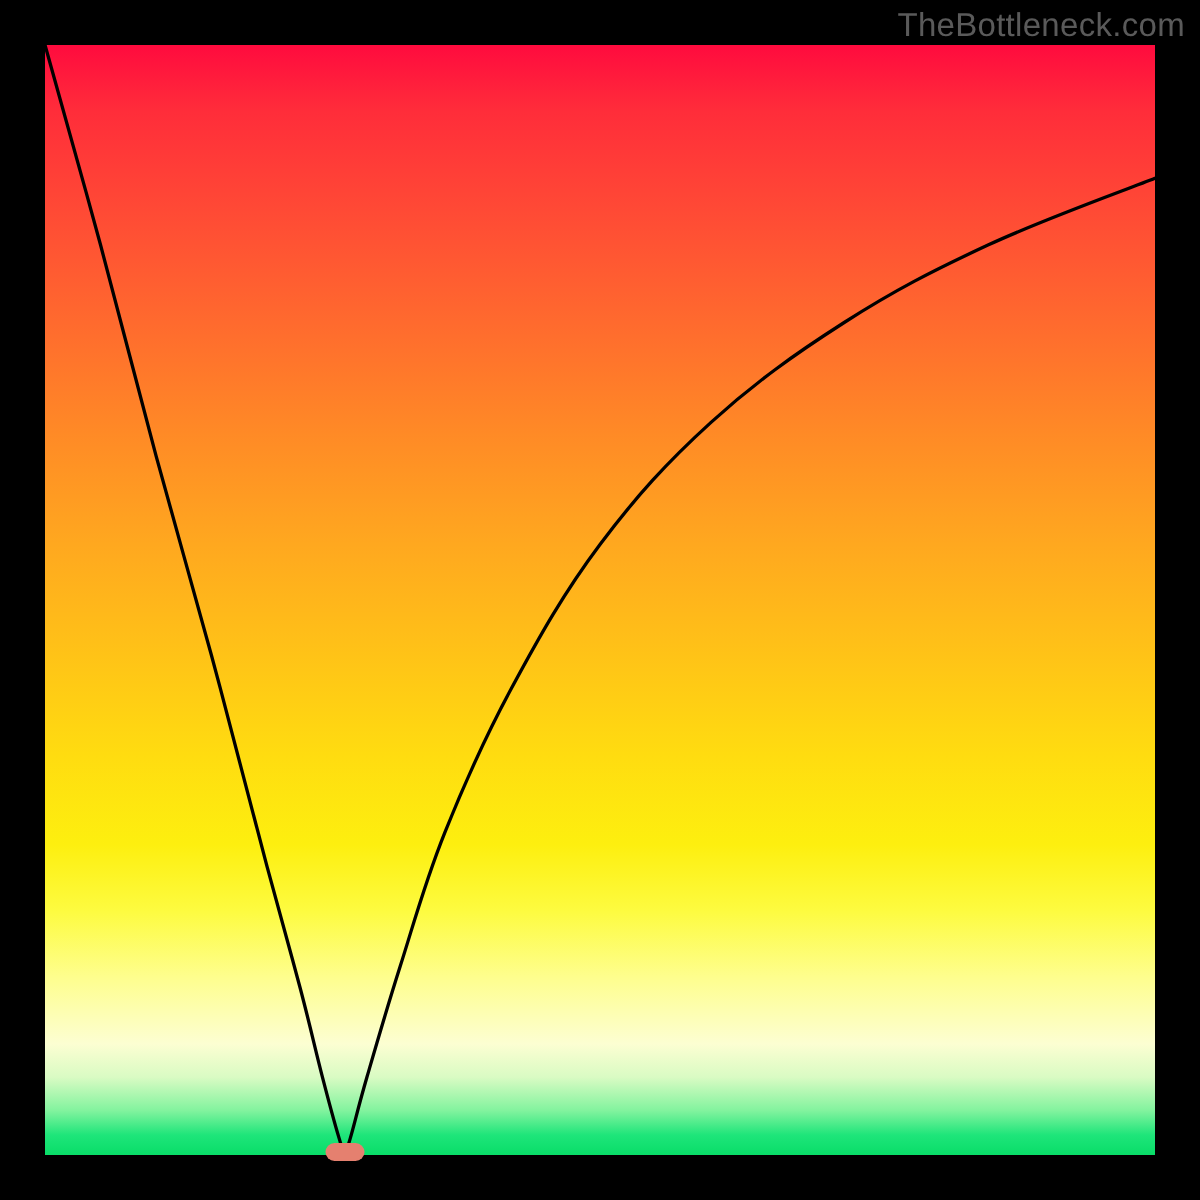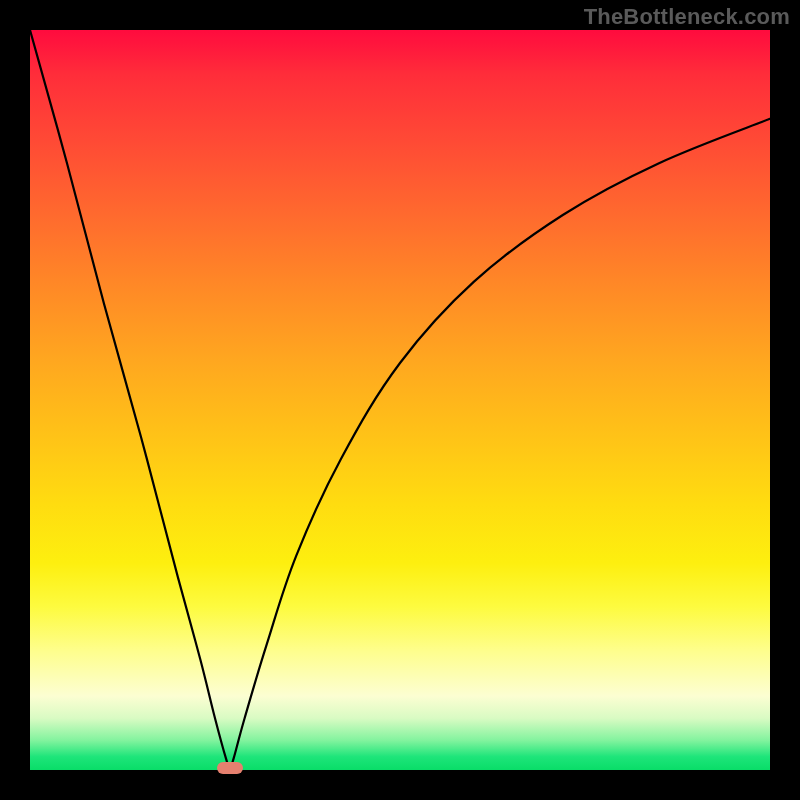--- a/index.html
+++ b/index.html
@@ -45,21 +45,21 @@
     );
   }
   .watermark {
     position: absolute;
     top: 4px;
     right: 10px;
     color: #5a5a5a;
     font-size: 22px;
     letter-spacing: 0.2px;
     user-select: none;
-    font-weight: 700;
+    font-weight: 400;
   }
   svg.curve {
     position: absolute;
     left: 0;
     top: 0;
     width: 740px;
     height: 740px;
     overflow: visible;
   }
   .minpoint {

